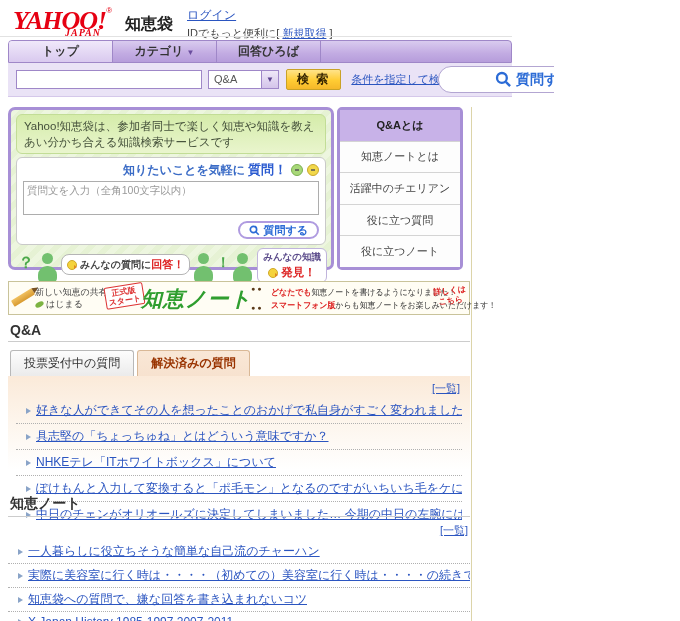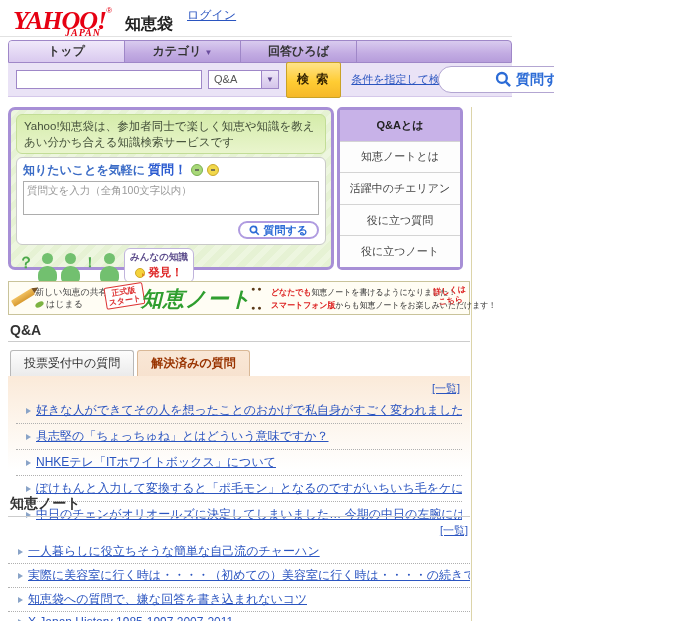--- a/index.html
+++ b/index.html
@@ -19,51 +19,51 @@
   .service-name { font-size: 16px; font-weight: bold; color: #222; margin: 8px 0 0 10px; }
   .login-block { margin: 1px 0 0 14px; font-size: 11px; }
   .login-block .login { font-size: 12px; }
   .id-line { color: #444; margin-top: 2px; }
   .header-rule { position: absolute; left: 0; top: 36px; width: 512px; height: 1px; background: #e2e2e2; }
 
   
   .nav { position: absolute; left: 8px; top: 40px; width: 504px; height: 23px;
     background: linear-gradient(180deg, #d9cbef 0%, #c2abe2 60%, #b69ddb 100%);
     border: 1px solid #9f87c8; border-radius: 4px 4px 0 0; display: flex; }
-  .nav-tab { width: 116px; text-align: center; font-size: 12px; font-weight: bold; color: #333;
+  .nav-tab { width: 104px; text-align: center; font-size: 12px; font-weight: bold; color: #333;
     line-height: 21px; border-right: 1px solid #9f87c8; cursor: pointer; }
   .nav-tab.active { background: linear-gradient(180deg, #f0e9fa 0%, #d9c9ef 100%); border-radius: 3px 0 0 0; }
   .nav-arrow { font-size: 8px; color: #6a4d9e; margin-left: 3px; }
 
   
   .search-panel { position: absolute; left: 8px; top: 63px; width: 504px; height: 34px;
     background: #eae3f6; border-bottom: 1px solid #d5c8ea; display: flex; align-items: center;
     padding-left: 8px; }
   .search-input { width: 186px; height: 19px; border: 1px solid #9f87c8; background: #fff; font-size: 12px; padding: 0 3px; }
   .scope { display: flex; margin-left: 6px; height: 19px; border: 1px solid #9f87c8; background: #fff; align-items: stretch; }
   .scope-value { width: 52px; font-size: 11px; color: #555; line-height: 17px; padding-left: 5px; }
   .scope-arrow-btn { width: 17px; background: linear-gradient(#efe8f8, #d4c4ea); border-left: 1px solid #9f87c8;
     font-size: 8px; color: #5d4490; text-align: center; line-height: 17px; cursor: pointer; }
-  .search-btn { margin-left: 7px; height: 36px; padding: 0 10px; font-size: 12px; font-weight: bold; color: #332200;
+  .search-btn { margin-left: 7px; height: 21px; padding: 0 10px; font-size: 12px; font-weight: bold; color: #332200;
     background: linear-gradient(180deg, #ffe38a 0%, #fc3 55%, #f5b829 100%);
     border: 1px solid #c9a227; border-radius: 2px; cursor: pointer; letter-spacing: 2px; }
   .adv-link { margin-left: 10px; font-size: 11px; }
   .ask-clip { position: absolute; left: 430px; top: 3px; width: 116px; height: 29px; overflow: hidden; }
   .ask-top-btn { position: absolute; left: 0; top: 0; width: 180px; height: 27px; background: #fff;
     border: 1px solid #b3a6d2; border-radius: 13px; display: flex; align-items: center; padding-left: 56px; cursor: pointer; }
   .ask-top-btn .lbl { font-size: 14px; font-weight: bold; color: #2b6bd6; white-space: nowrap; margin-left: 4px; }
 
   
   .main-banner { position: absolute; left: 8px; top: 107px; width: 326px; height: 163px;
     border: 3px solid #a78fd6; border-radius: 7px;
     background: repeating-linear-gradient(135deg, #edf6df 0 6px, #e6f2d4 6px 12px); padding: 4px 5px; }
   .promo-headline { background: linear-gradient(180deg, #d5ecaa 0%, #e9f5cd 100%);
     border: 1px solid #c2dd96; border-radius: 6px; padding: 3px 7px; font-size: 11.5px; color: #44503a; line-height: 1.4; }
   .ask-box { background: #fff; border: 1px solid #c9c9c9; border-radius: 6px; margin-top: 3px; padding: 3px 6px 4px; }
-  .ask-label-row { display: flex; align-items: center; }
+  .ask-label-row { display: flex; align-items: center; justify-content: flex-end; }
   .ask-label-pre { font-size: 12px; font-weight: bold; color: #3a6bc6; }
   .ask-label-em { font-size: 13px; font-weight: bold; color: #2b5bd0; margin-left: 3px; }
   .face { display: inline-block; width: 12px; height: 12px; border-radius: 50%; margin-left: 4px; position: relative; }
   .face.green { background: #a8d878; border: 1px solid #7cb052; }
   .face.yellow { background: #f2d84a; border: 1px solid #c9a82e; }
   .face::before, .face::after { content: ""; position: absolute; width: 2px; height: 2px; background: #555; border-radius: 50%; top: 4px; }
   .face::before { left: 3px; } .face::after { right: 3px; }
   .ask-textarea { width: 100%; height: 34px; border: 1px solid #adadad; font-size: 10.5px; resize: none;
     font-family: "Liberation Sans", "DejaVu Sans", sans-serif; color: #444; margin-top: 2px; padding: 2px 3px; }
   .ask-textarea::placeholder { color: #999; }
@@ -151,20 +151,25 @@
 <div class="page">
 
   <div class="header">
     <div class="logo">
       <span class="yahoo">YAHOO!</span><span class="reg">®</span>
       <span class="japan">JAPAN</span>
     </div>
     <div class="service-name">知恵袋</div>
     <div class="login-block">
       <a class="login">ログイン</a>
+      <div class="id-line">
+        <span>IDでもっと便利に[</span>
+        <a>新規取得</a>
+        <span>]</span>
+      </div>
     </div>
   </div>
   <div class="header-rule"></div>
 
   <div class="nav">
     <div class="nav-tab active">
       <span>トップ</span>
     </div>
     <div class="nav-tab">
       <span>カテゴリ</span><span class="nav-arrow">▼</span>
@@ -209,20 +214,25 @@
               <circle cx="6.5" cy="6.5" r="4.6" fill="none" stroke="#2b6bd6" stroke-width="2.4"></circle>
               <line x1="10.2" y1="10.2" x2="14.2" y2="14.2" stroke="#2b6bd6" stroke-width="2.4"></line>
             </svg>
           <span class="lbl">質問する</span>
         </span>
       </div>
     </div>
     <div class="mascot-row">
       <span class="qmark">？</span>
       <span class="person"></span>
+      <span class="bubble">
+        <span class="chick"></span>
+        <span class="pre">みんなの質問に</span>
+        <span class="em">回答！</span>
+      </span>
       <span class="person"></span>
       <span class="bang">！</span>
       <span class="person"></span>
       <span class="discover">
         <span class="l1">みんなの知識</span>
         <span class="l2">
           <span class="chick"></span>
           <span class="em">発見！</span>
         </span>
       </span>

